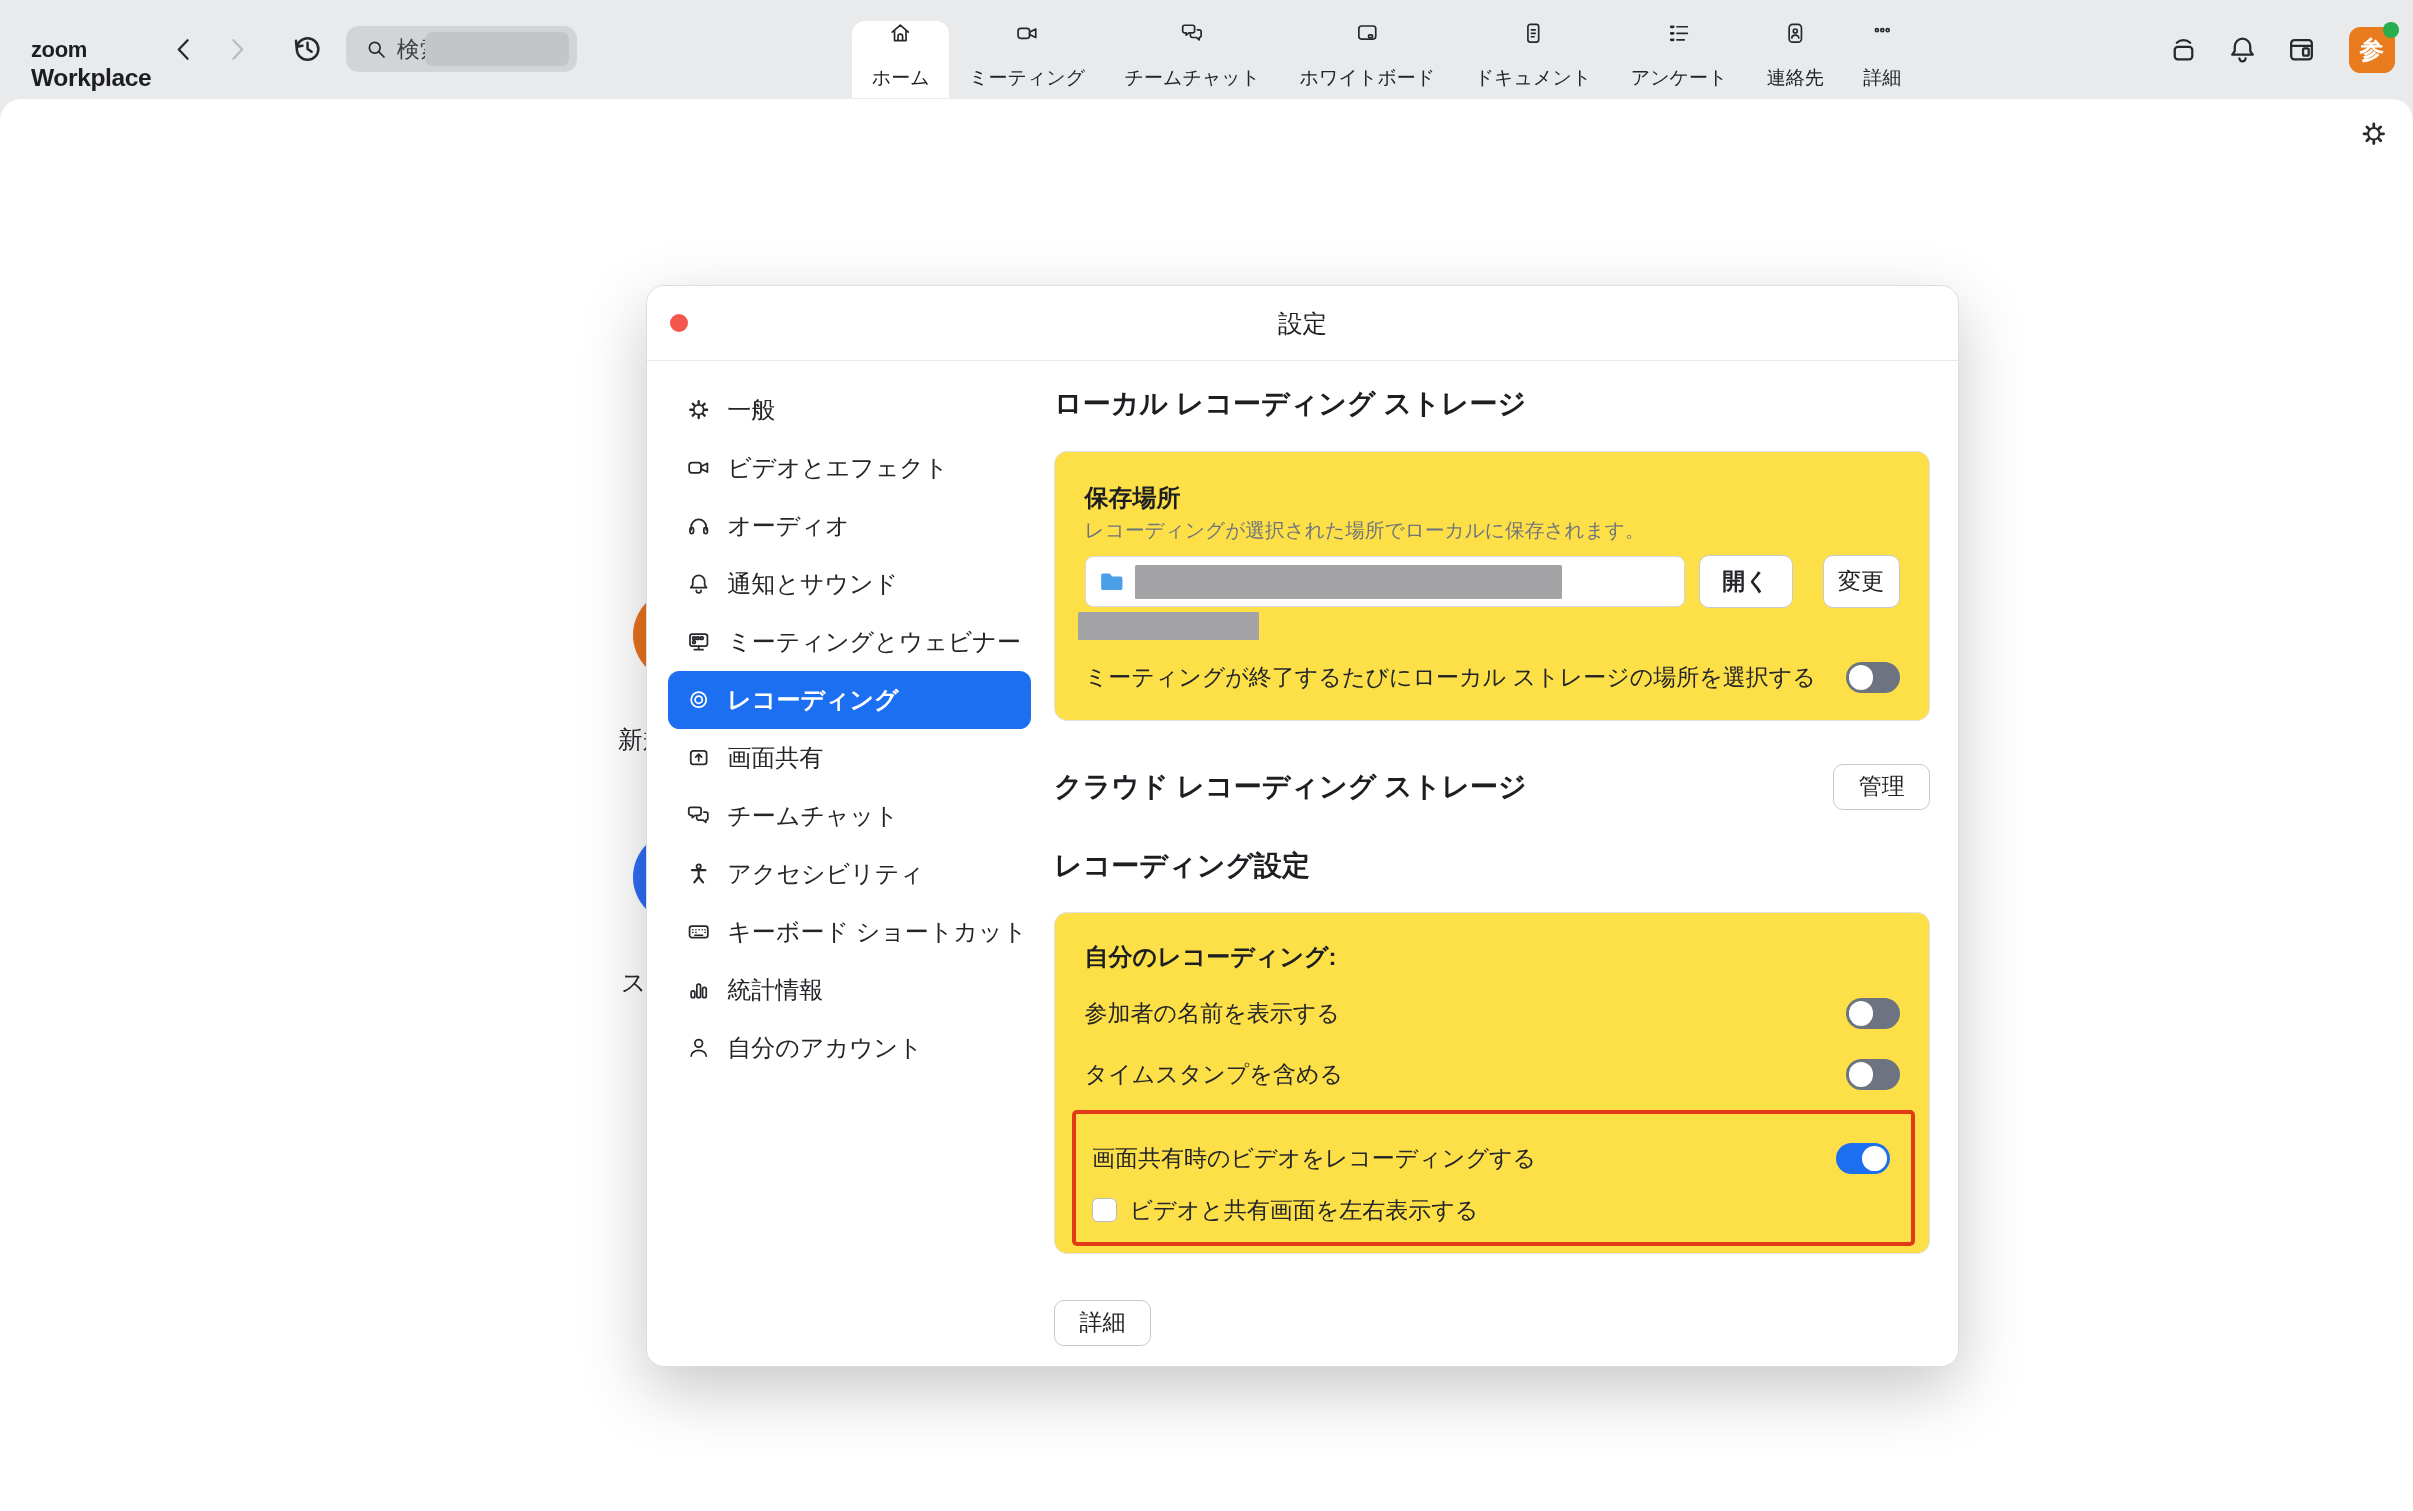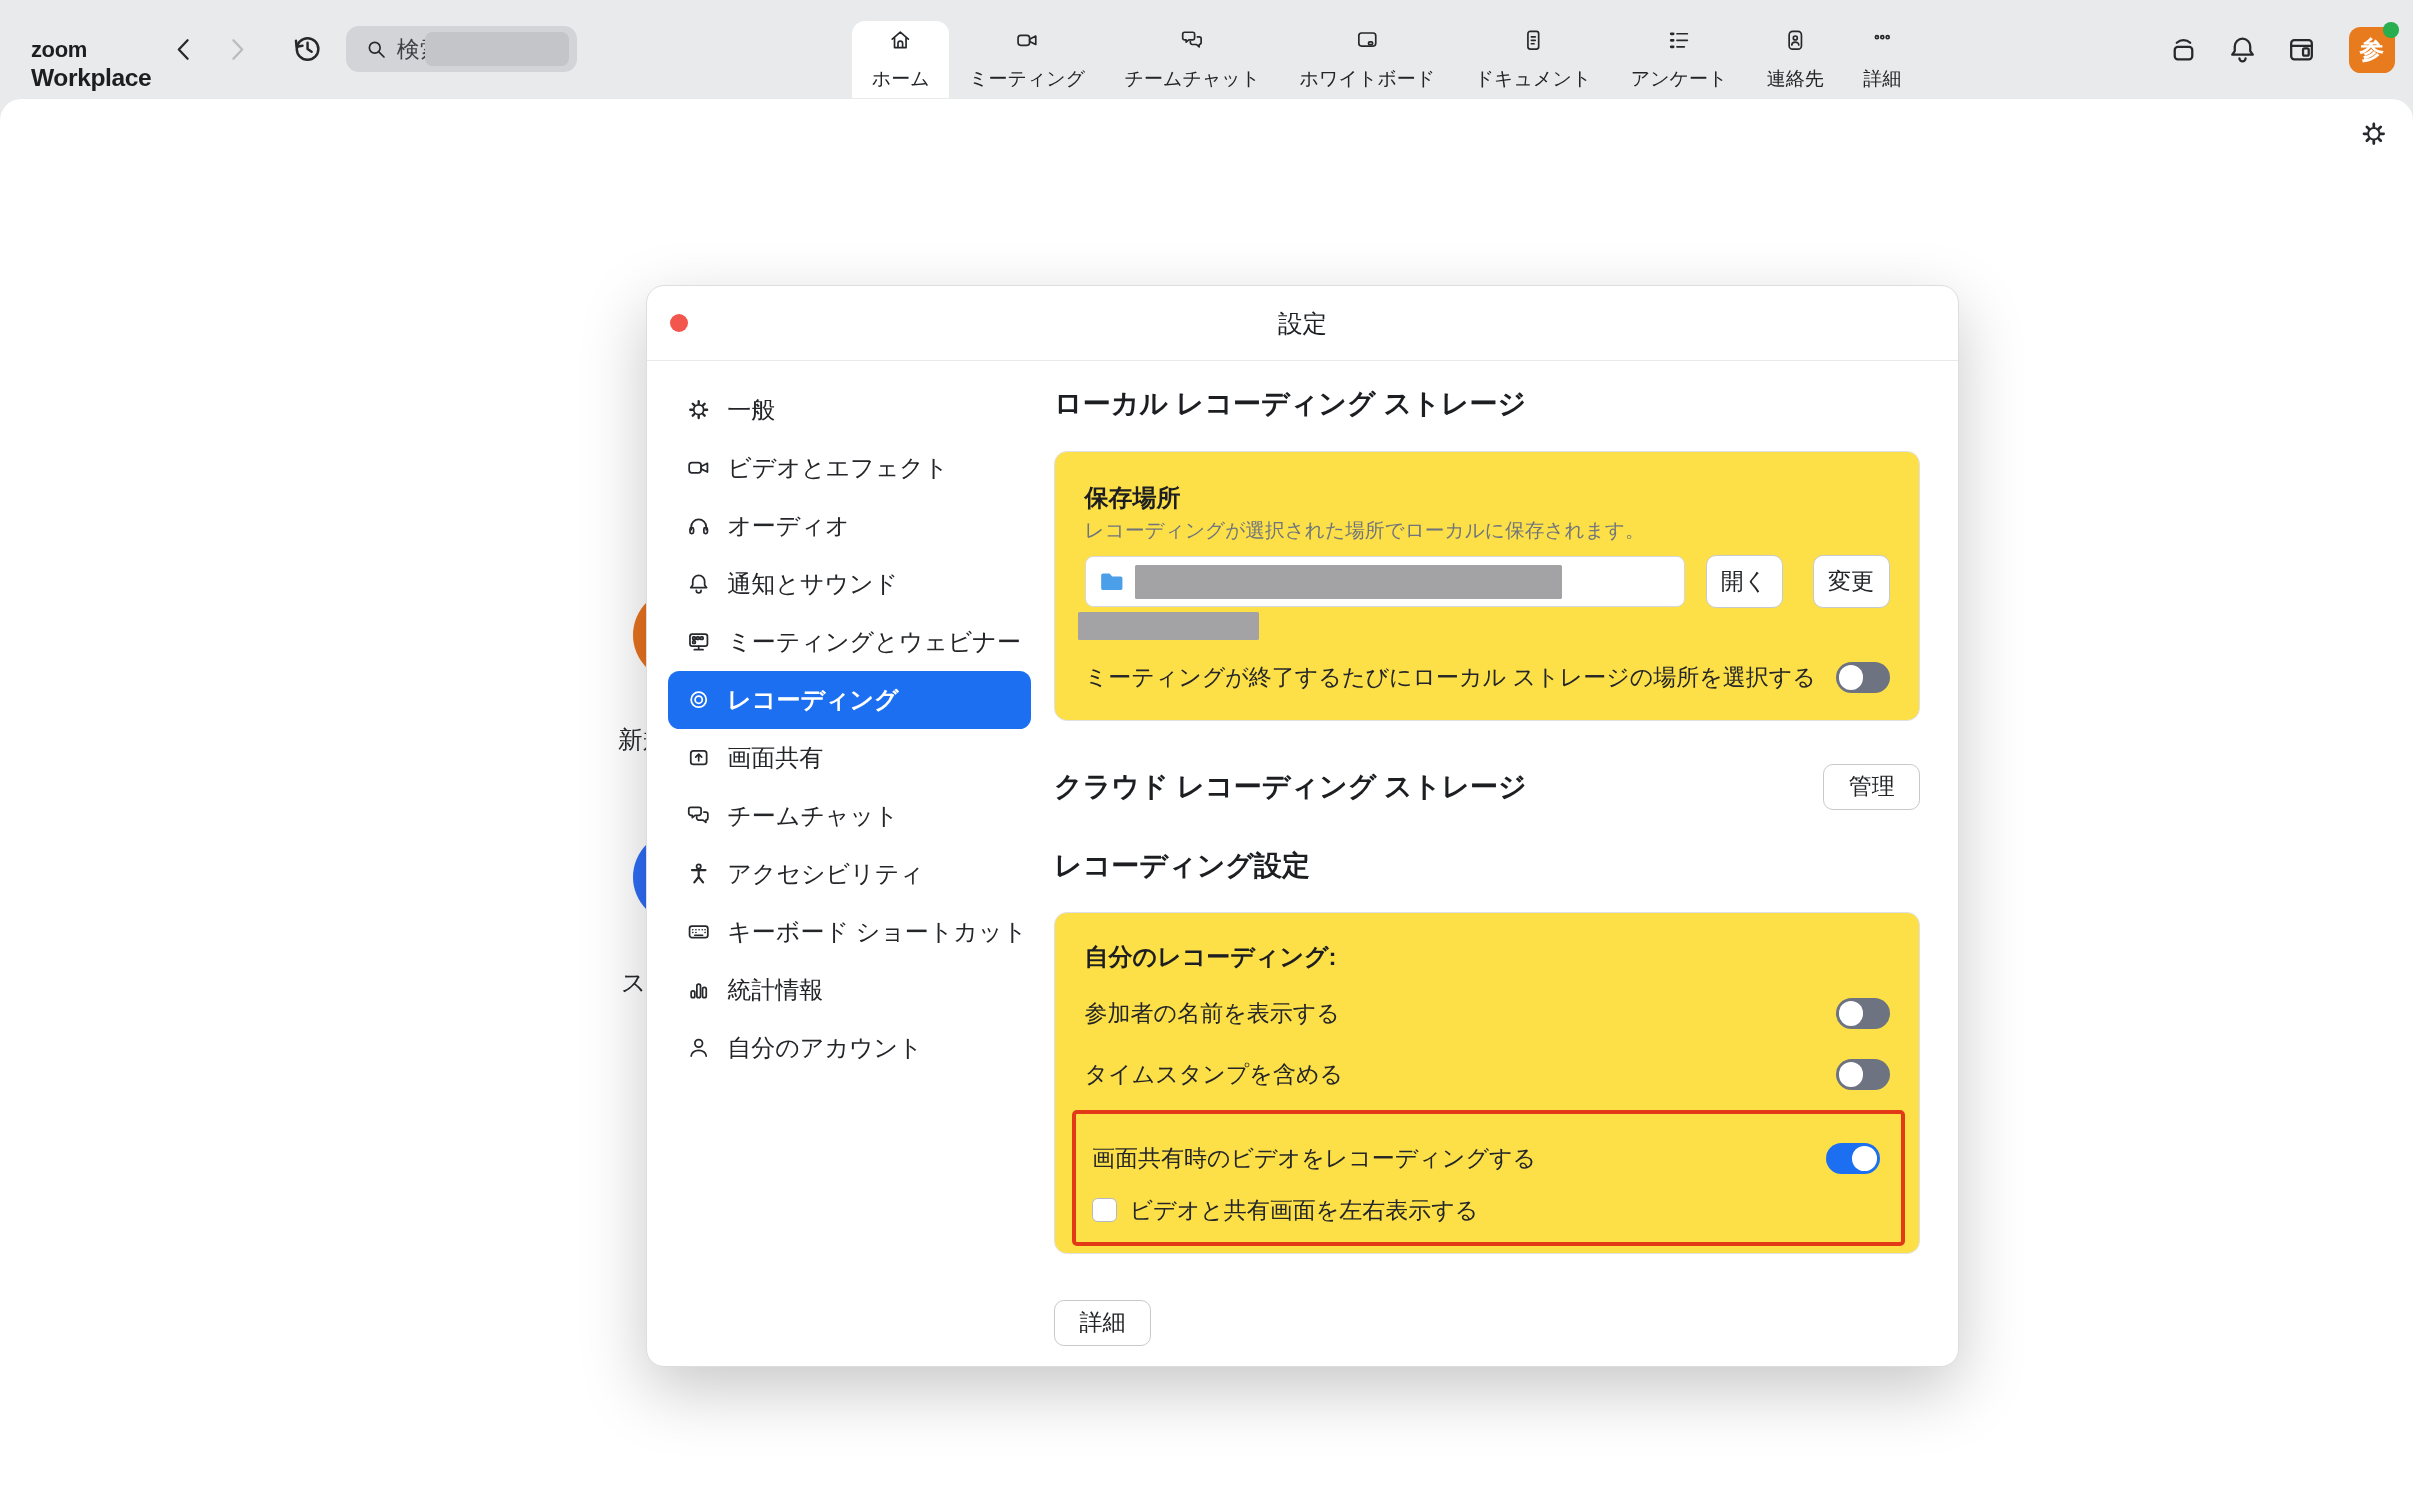--- a/index.html
+++ b/index.html
@@ -17,21 +17,21 @@
   .logo .l2{font-size:24.6px;font-weight:700;letter-spacing:-0.4px;margin-top:4.9px;}
   .navbtn{position:absolute;top:33px;width:33px;height:33px;}
   .histbtn{position:absolute;top:31px;width:36px;height:36px;}
   .search{position:absolute;left:346px;top:26px;width:231px;height:46px;border-radius:13px;
           background:#d2d4d8;display:flex;align-items:center;padding-left:18px;box-sizing:border-box;}
   .search svg{width:24.6px;height:24.6px;margin-right:8.2px;}
   .search .ph{font-size:23px;color:#3e4146;}
   .search .redact{position:absolute;right:8.2px;top:5.7px;width:144px;height:34px;border-radius:7.4px;background:#c3c5c9;}
 
   .tabs{position:absolute;left:852px;top:21.3px;height:77px;display:flex;align-items:stretch;}
-  .tab{display:flex;flex-direction:column;align-items:center;justify-content:center;gap:13px;
+  .tab{display:flex;flex-direction:column;align-items:center;justify-content:flex-start;gap:19px;
        padding:0 19.7px;cursor:pointer;}
   .tab.active{background:#fff;border-radius:13px 13px 0 0;}
   .tab svg{width:24.6px;height:24.6px;}
   .tab .tlabel{font-size:19px;color:#222428;white-space:nowrap;}
 
   .rights{position:absolute;left:2167px;top:0;height:99px;display:flex;align-items:center;gap:26px;}
   .rights svg{width:33px;height:33px;}
   .avatar{position:relative;width:46px;height:46px;border-radius:11.5px;background:var(--avatar_orange,#e87b1e);
           display:flex;align-items:center;justify-content:center;margin-left:4.9px;}
   .avatar .glyph{color:#fff;font-size:24.6px;font-weight:700;}
@@ -74,21 +74,21 @@
   .pathrow{display:flex;align-items:center;margin-top:13px;}
   .pathfield{width:600px;height:51px;border:1.2px solid #d6d8dc;border-radius:8.2px;display:flex;align-items:center;
              padding:0 11.5px;box-sizing:border-box;background:#fff;}
   .pathfield svg{width:29.6px;height:29.6px;flex:none;margin-right:8.2px;}
   .redactbar{background:#a3a3a6;border-radius:1.6px;}
   .r1{width:427px;height:34px;}
   .r2{width:181px;height:28px;margin-top:3.3px;margin-left:-6.6px;}
   .btn{background:#fff;border:1.2px solid #c7c9cd;border-radius:9.9px;font-size:23px;color:#232528;
        display:flex;align-items:center;justify-content:center;cursor:pointer;box-sizing:border-box;
        font-family:inherit;}
-  .btn.open{width:77px;height:53px;margin-left:21px;}
+  .btn.open{width:94px;height:53px;margin-left:14px;font-weight:bold;}
   .btn.change{width:77px;height:53px;margin-left:30px;}
   .togglerow{display:flex;align-items:center;justify-content:space-between;margin-top:21.3px;min-height:33px;}
   .tlab{font-size:23px;color:#232528;}
   .toggle{width:54px;height:31px;border-radius:15.6px;background:#6d7380;position:relative;flex:none;cursor:pointer;}
   .toggle .knob{position:absolute;left:3.3px;top:3.3px;width:24.6px;height:24.6px;border-radius:50%;background:#fff;}
   .toggle.on{background:var(--accent,#1d6ff2);}
   .toggle.on .knob{left:auto;right:3.3px;}
 
   .cloudrow{display:flex;align-items:center;justify-content:space-between;margin-top:43px;}
   .btn.manage{width:97px;height:46px;}

